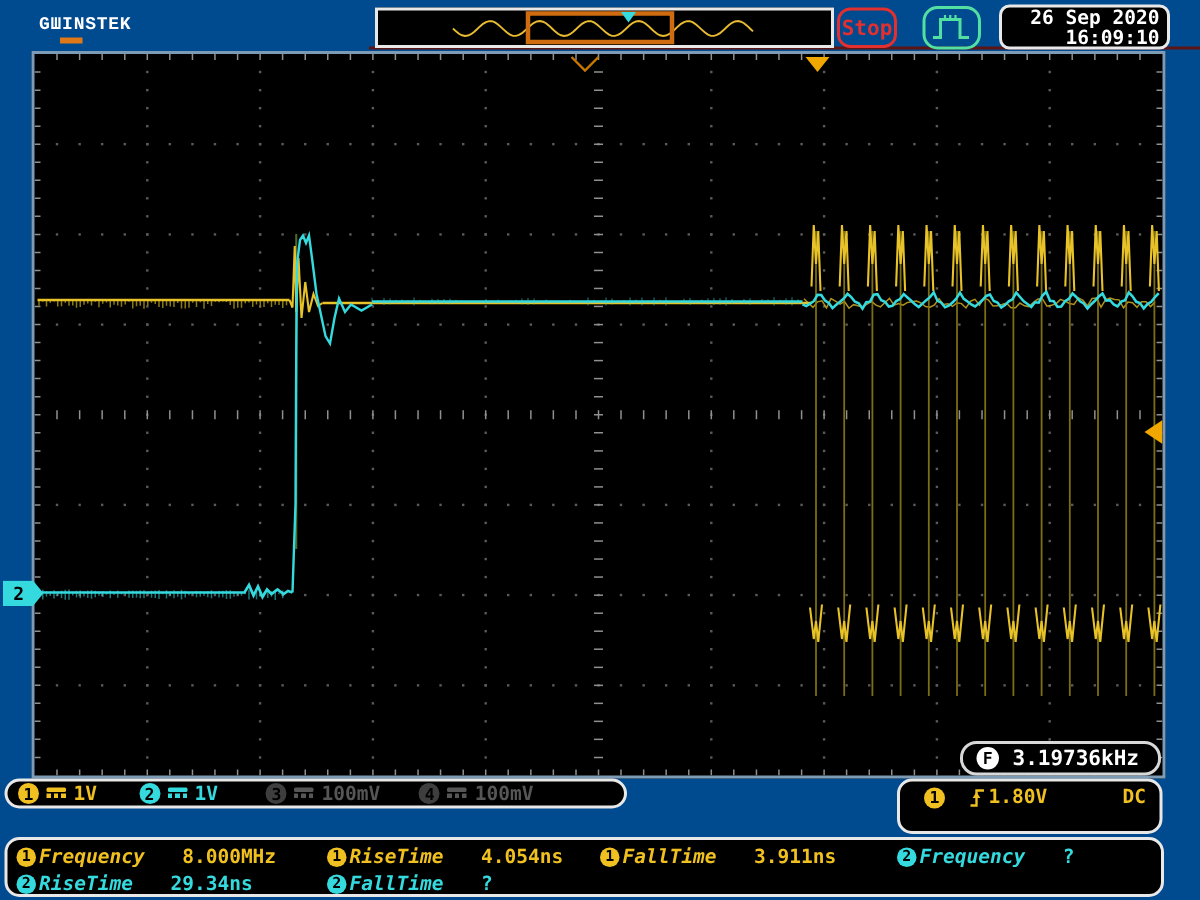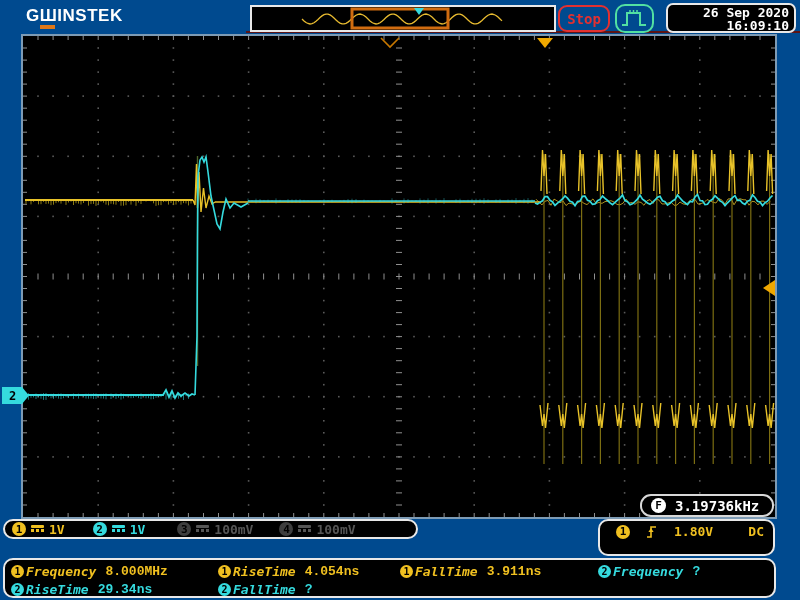--- a/index.html
+++ b/index.html
@@ -1,29 +1,29 @@
 <!DOCTYPE html>
 <html><head>
 <meta charset="utf-8">
 <style>
   html,body{margin:0;padding:0;background:#000;}
   .screen{position:relative;width:800px;height:600px;background:#004a8f;overflow:hidden;
           font-family:"DejaVu Sans Mono",monospace;-webkit-font-smoothing:none;}
   .abs{position:absolute;box-sizing:border-box;}
   
-  .logo{left:26px;top:6px;color:#fff;font-family:Liberation Sans, sans-serif;
-        font-weight:bold;font-size:17px;letter-spacing:.5px;line-height:20px;}
+  .logo{left:26px;top:6px;color:#fff;font-family:Liberation Mono, monospace;
+        font-weight:bold;font-size:12px;letter-spacing:.5px;line-height:20px;}
   .logo-bar{left:40px;top:25px;width:15px;height:4px;background:#e07818;}
   .topline{left:246px;top:31px;width:554px;height:2px;background:#5c1414;}
   .preview{left:250px;top:5px;width:306px;height:27px;background:#000;border:2px solid #e8e8e8;}
-  .stopbtn{left:558px;top:5px;width:52px;height:27px;border:2px solid #e23030;border-radius:9px;
+  .stopbtn{left:558px;top:5px;width:40px;height:27px;border:2px solid #e23030;border-radius:9px;
            color:#e23030;font-weight:bold;font-size:14px;display:flex;align-items:center;justify-content:center;}
   .trigbtn{left:615px;top:4px;width:39px;height:29px;border:2px solid #52e0a2;border-radius:10px;
            display:flex;align-items:center;justify-content:center;}
-  .dtbox{left:666px;top:3px;width:130px;height:30px;background:#000;border:2px solid #e8e8e8;border-radius:7px;
+  .dtbox{left:666px;top:3px;width:114px;height:30px;background:#000;border:2px solid #e8e8e8;border-radius:7px;
          color:#fff;font-weight:bold;font-size:13px;text-align:right;padding:1px 5px 0 0;line-height:13px;}
   
   .grat{left:21px;top:34px;width:756px;height:485px;background:#000;border:2px solid #7d9bb5;}
   .ch2tag{left:2px;top:387px;width:27px;height:17px;background:#35dade;color:#000;font-weight:bold;
           font-size:12px;display:flex;align-items:center;justify-content:center;padding-right:6px;
           clip-path:polygon(0 0,74% 0,100% 50%,74% 100%,0 100%);z-index:5;}
   .freqbox{left:640px;top:494px;width:134px;height:23px;background:#000;border:2px solid #d8d8d8;
            border-radius:11px;display:flex;align-items:center;gap:9px;padding-left:9px;
            color:#fff;font-weight:bold;font-size:14px;z-index:5;}
   .badge{border-radius:50%;color:#000;font-weight:bold;display:flex;align-items:center;justify-content:center;flex:0 0 auto;}
@@ -42,21 +42,21 @@
   .hbadge{width:14px;height:14px;background:#fff;font-size:10px;}
   .trigbox{left:598px;top:519px;width:177px;height:37px;background:#000;border:2px solid #e8e8e8;border-radius:10px;
            color:#f0c020;font-weight:bold;font-size:13px;}
   .trigrow{display:flex;align-items:center;padding:3px 9px 0 16px;}
   .measbox{left:3px;top:558px;width:773px;height:40px;background:#000;border:2px solid #e8e8e8;border-radius:10px;
            display:grid;grid-template-columns:207px 182px 198px 1fr;grid-auto-rows:18px;
            padding:2px 0 0 6px;font-size:13px;font-weight:bold;align-items:center;}
   .m-item{display:flex;align-items:center;gap:1px;}
   .m-badge{width:13px;height:13px;font-size:10px;}
   .m-label{margin-left:1px;font-style:italic;}
-  .m-value{margin-left:8px;font-family:Liberation Mono, monospace;}
+  .m-value{margin-left:24px;}
 </style>
 </head>
 <body>
 
 <div class="screen">
 
   <div class="abs logo"><span>G</span><span>Ш</span><span>INSTEK</span></div>
   <div class="abs logo-bar"></div>
   <div class="abs topline"></div>
 
@@ -1268,21 +1268,21 @@
   </div>
 
 
   <div class="abs trigbox">
     <div class="trigrow">
       <span class="badge cbadge" style="background:#f0c020">1</span>
       <svg width="12" height="15" style="margin-left:16px">
         <polyline points="1,13 5,13 5,3 10,3" fill="none" stroke="#f0c020" stroke-width="1.6"></polyline>
         <polygon points="5,4 2.4,8 7.6,8" fill="#f0c020"></polygon>
       </svg>
-      <span style="margin-left:16px">1.80V</span>
+      <span style="margin-left:1px">1.80V</span>
       <span style="margin-left:auto">DC</span>
     </div>
   </div>
 
   <div class="abs measbox">
     <div class="m-item" style="color: rgb(240, 192, 32);">
       <span class="badge m-badge" style="background: rgb(240, 192, 32);">1</span>
       <span class="m-label">Frequency</span>
       <span class="m-value">8.000MHz</span>
     </div>

